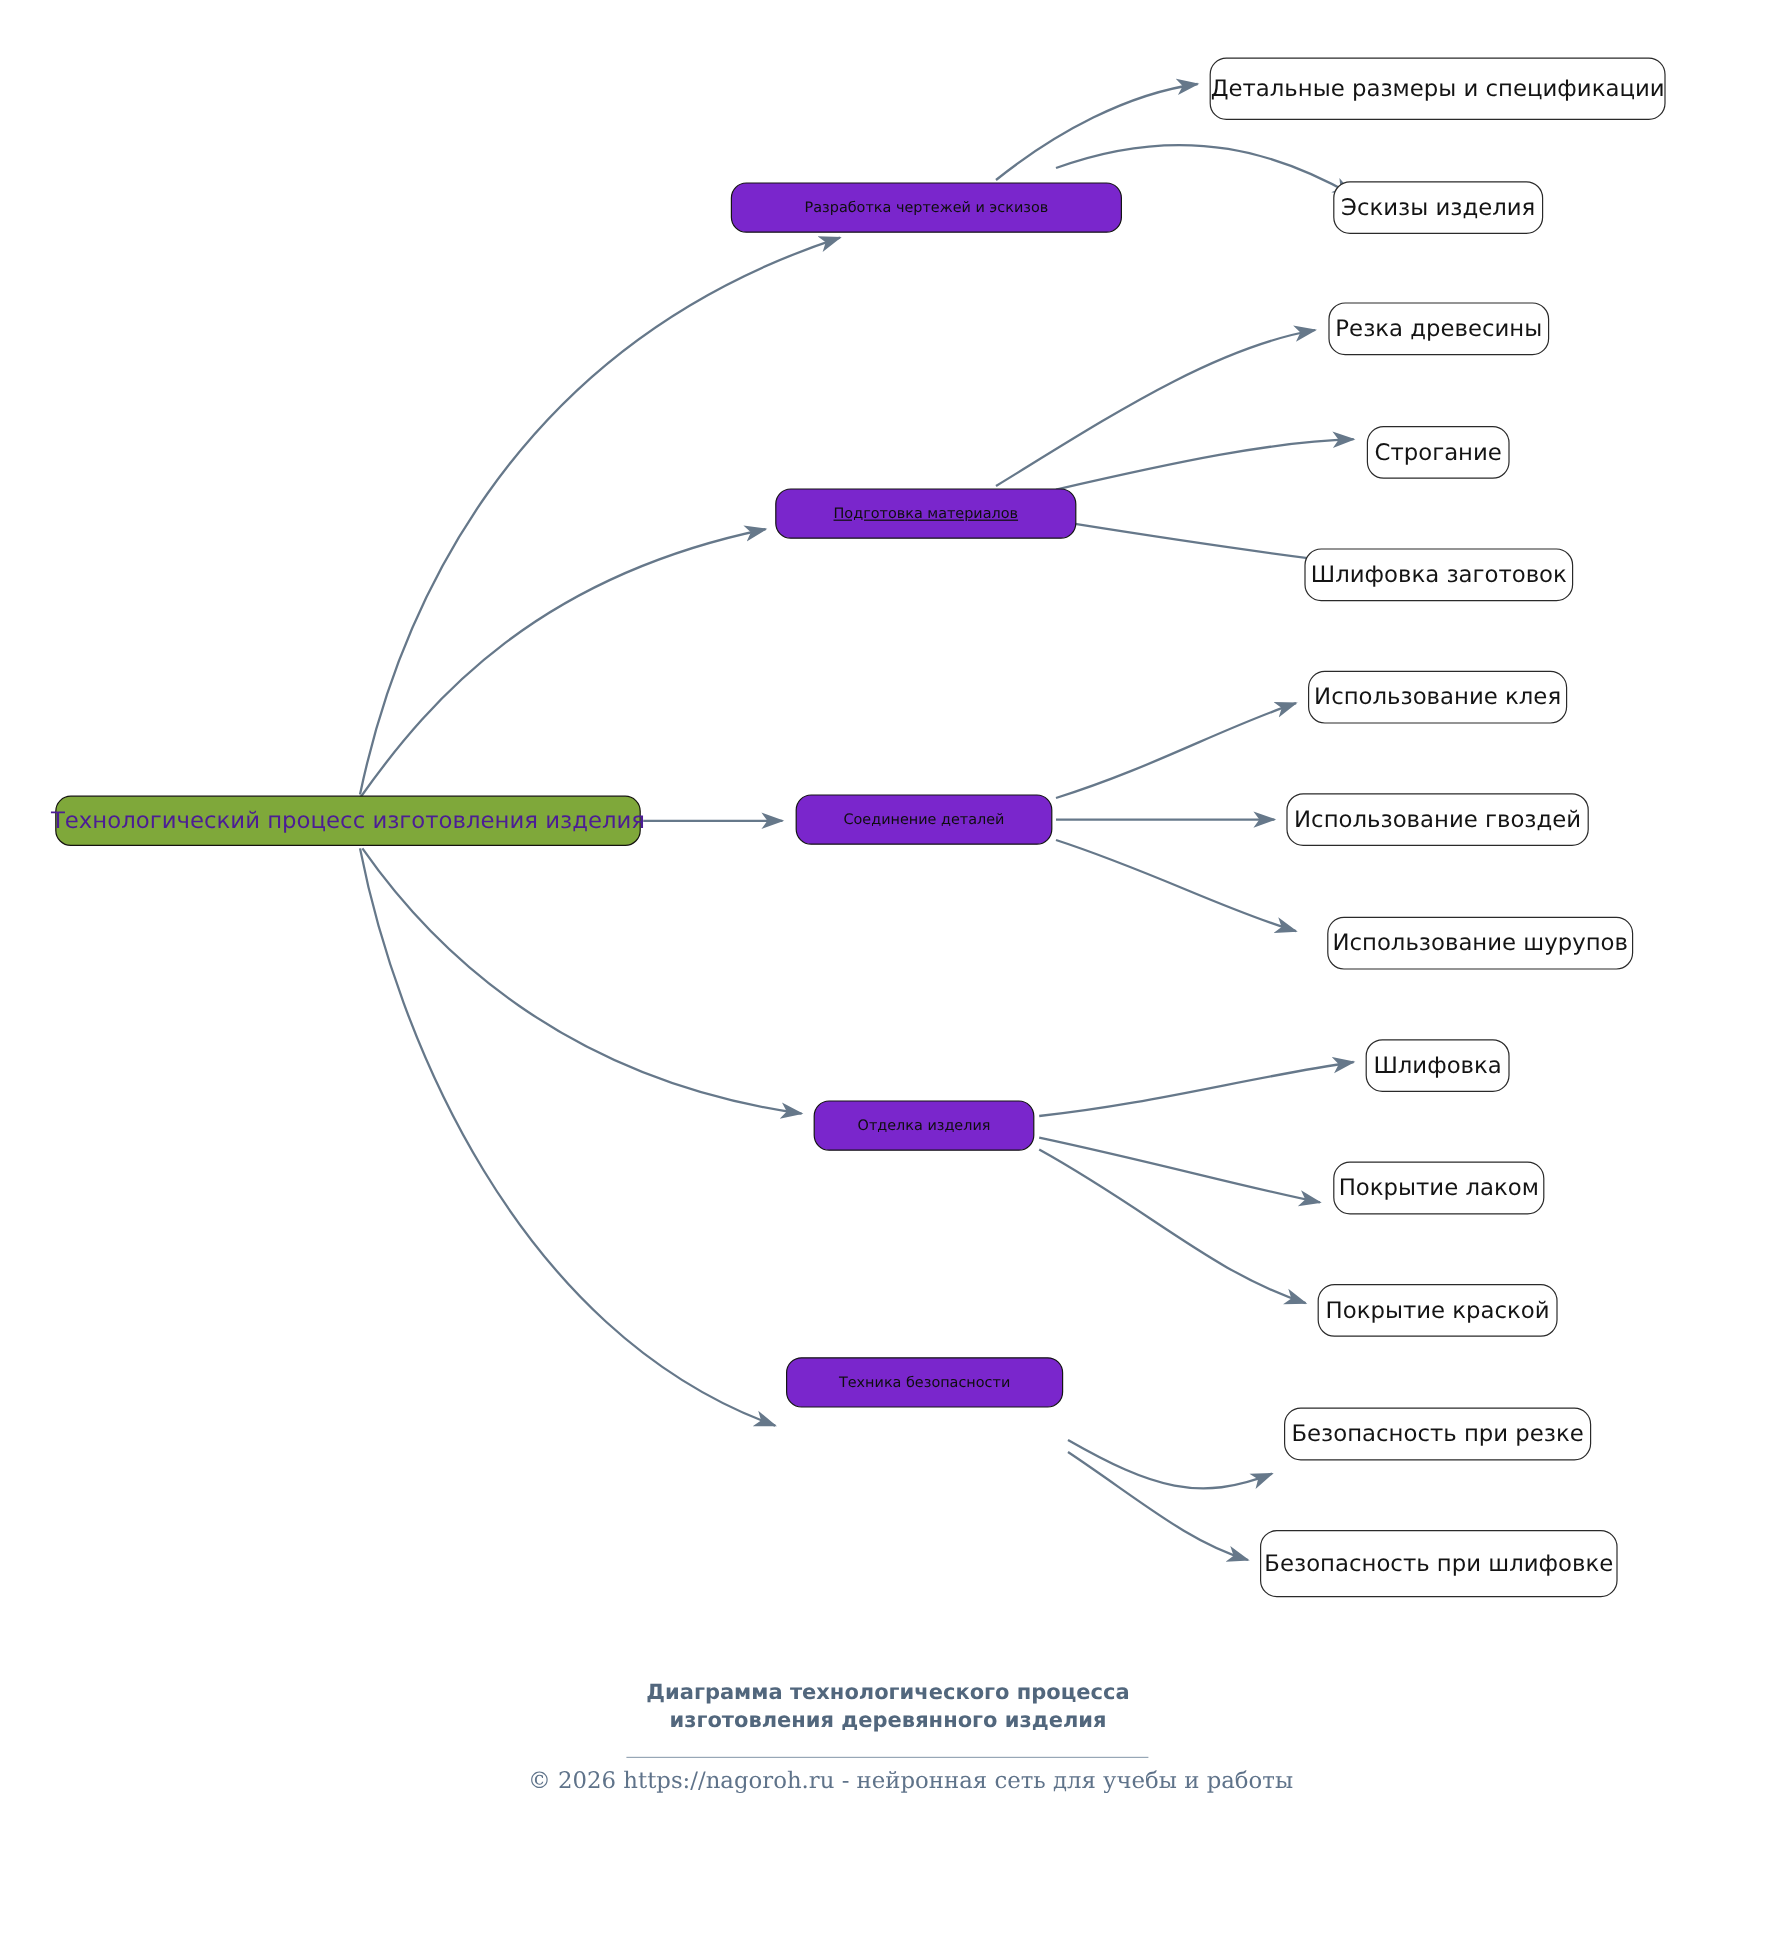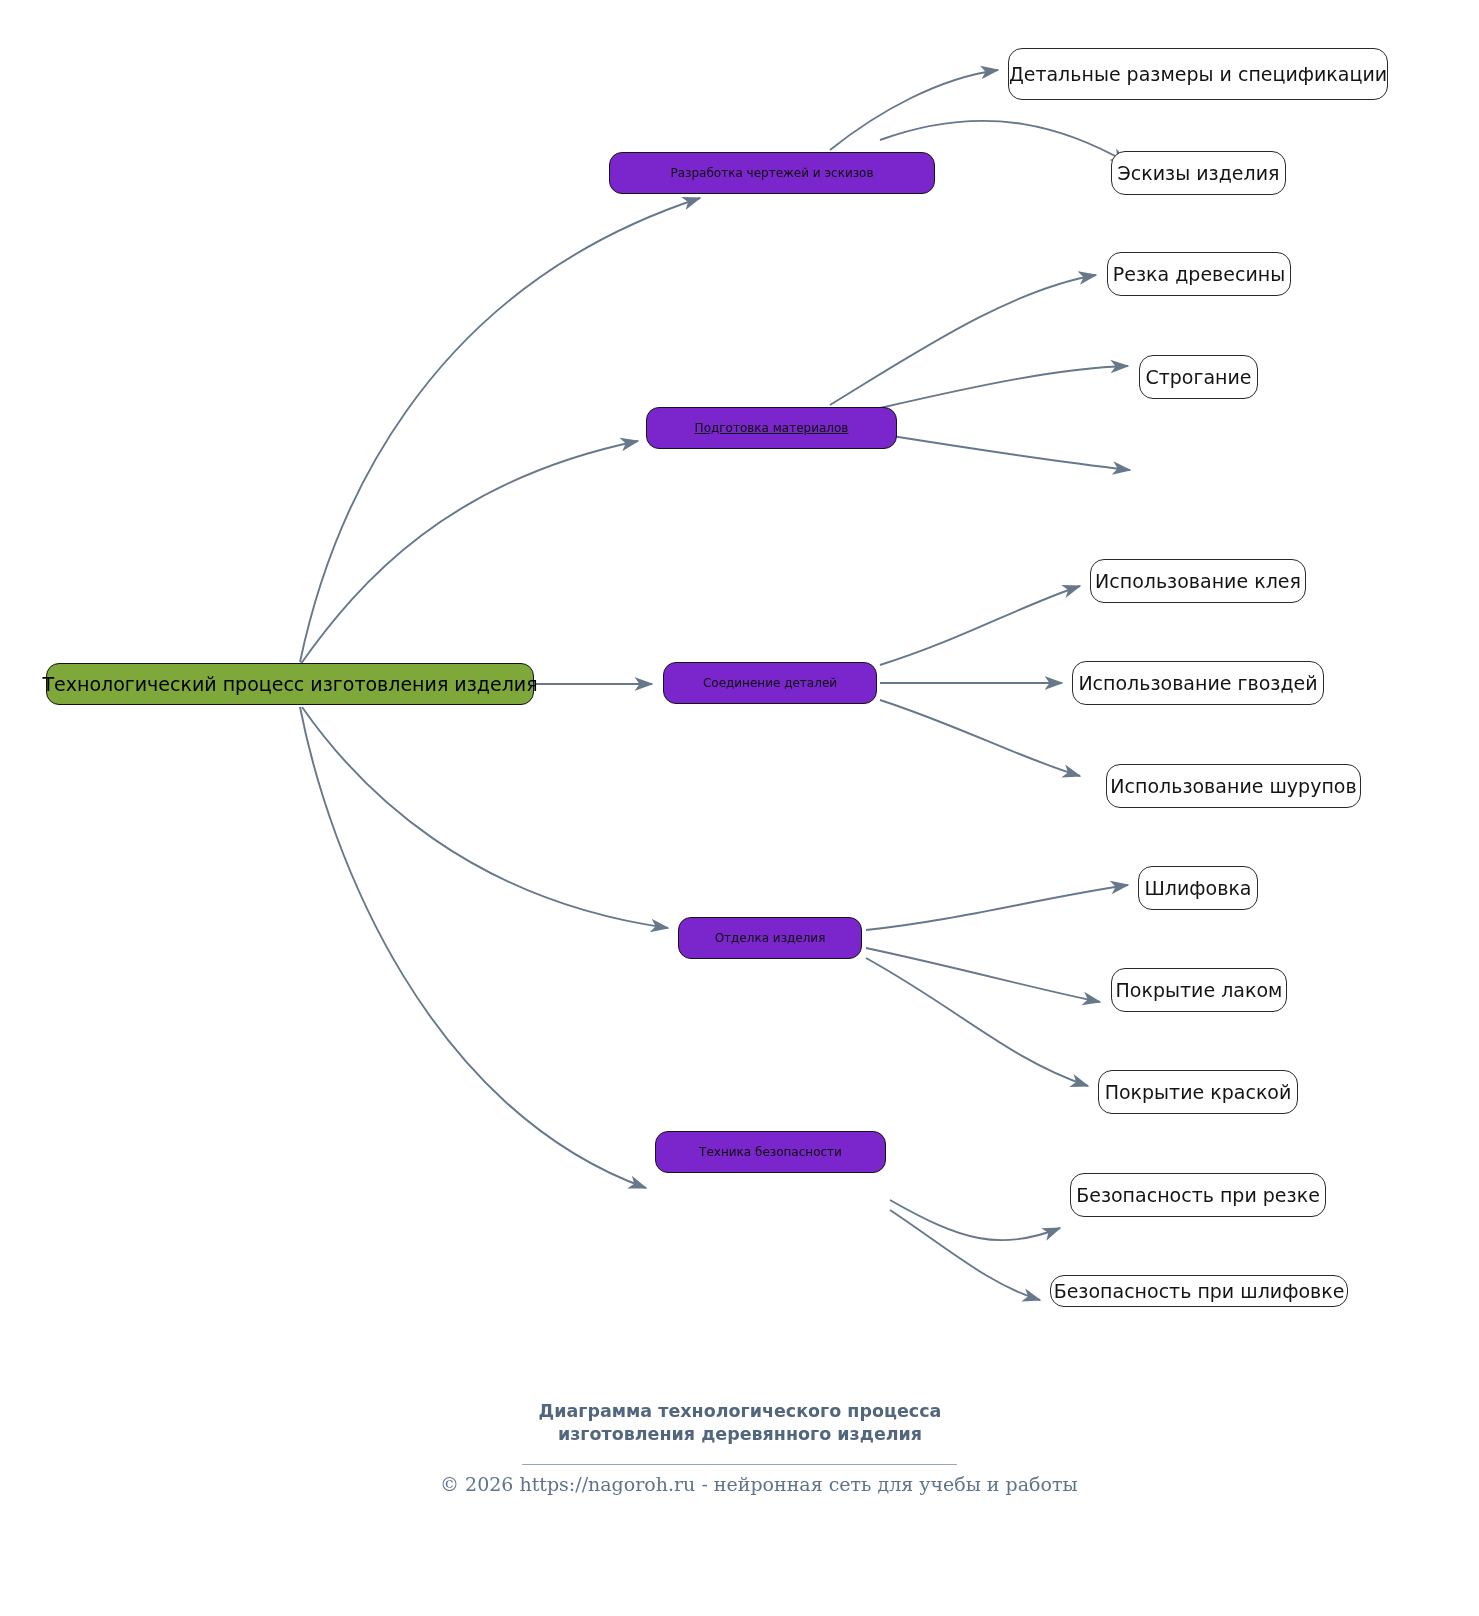--- a/index.html
+++ b/index.html
@@ -32,21 +32,21 @@
     justify-content: center;
     white-space: nowrap;
     border-radius: 12px;
     border: 1.6px solid #1b1b1b;
     font-family: "DejaVu Sans", sans-serif;
     line-height: 1;
   }
   .node.root {
     background: #7fa83a;
     border-color: #14130f;
-    color: #000000;
+    color: #4c1d95;
     font-size: 19px;
     border-radius: 13px;
   }
   .node.branch {
     background: #7a26cc;
     border-color: #141414;
     color: #0e0e0e;
     font-size: 12px;
     border-radius: 13px;
   }
@@ -136,20 +136,23 @@
 
   <div class="node branch" style="left:646px; top:407px; width:251px; height:42px;text-decoration:underline;">
     <span>Подготовка материалов</span>
   </div>
   <div class="node leaf" style="left:1107px; top:252px; width:184px; height:44px;">
     <span>Резка древесины</span>
   </div>
   <div class="node leaf" style="left:1139px; top:355px; width:119px; height:44px;">
     <span>Строгание</span>
   </div>
+  <div class="node leaf" style="left:1087px; top:457px; width:224px; height:44px;">
+    <span>Шлифовка заготовок</span>
+  </div>
 
   <div class="node branch" style="left:663px; top:662px; width:214px; height:42px;">
     <span>Соединение деталей</span>
   </div>
   <div class="node leaf" style="left:1090px; top:559px; width:216px; height:44px;align-items:center;">
     <span>Использование клея</span>
   </div>
   <div class="node leaf" style="left:1072px; top:661px; width:252px; height:44px;">
     <span>Использование гвоздей</span>
   </div>
@@ -169,21 +172,21 @@
   <div class="node leaf" style="left:1098px; top:1070px; width:200px; height:44px;">
     <span>Покрытие краской</span>
   </div>
 
   <div class="node branch" style="left:655px; top:1131px; width:231px; height:42px;">
     <span>Техника безопасности</span>
   </div>
   <div class="node leaf" style="left:1070px; top:1173px; width:256px; height:44px;">
     <span>Безопасность при резке</span>
   </div>
-  <div class="node leaf" style="left:1050px; top:1275px; width:298px; height:32px;">
+  <div class="node leaf" style="left:1050px; top:1275px; width:298px; height:56px;">
     <span>Безопасность при шлифовке</span>
   </div>
 
   <div class="caption" style="left:440px; top:1400px; width:600px;">
     <div>Диаграмма технологического процесса</div>
     <div>изготовления деревянного изделия</div>
   </div>
 
   <div class="divider" style="left:522px; top:1464px; width:435px;"></div>
 

